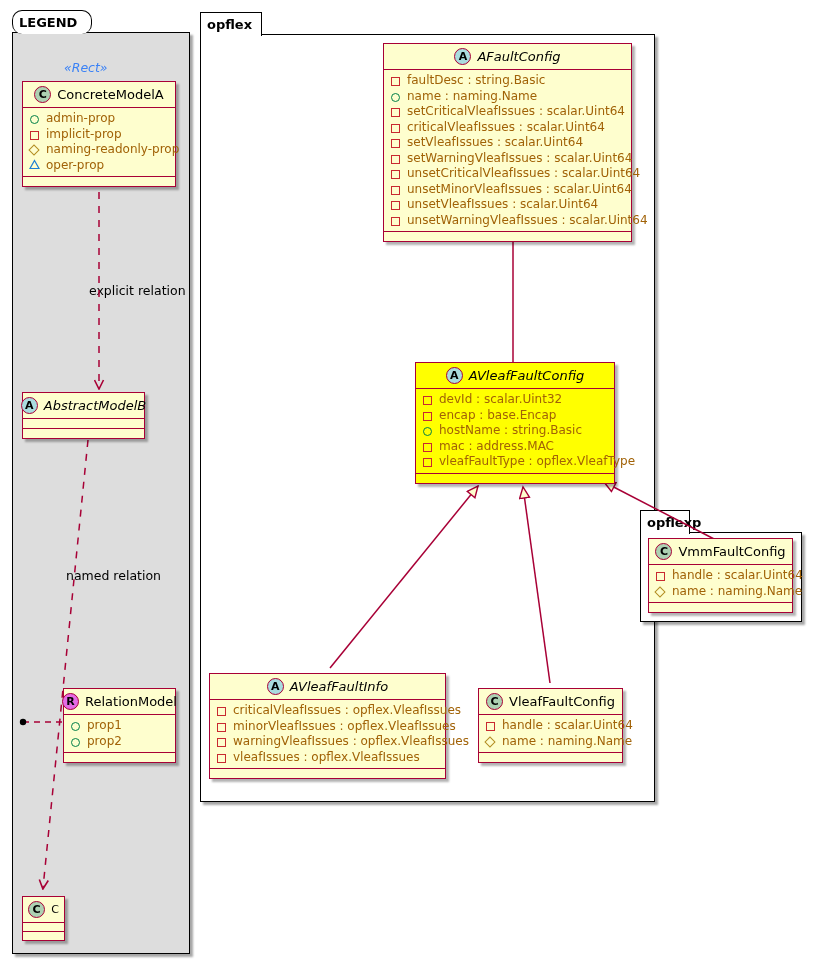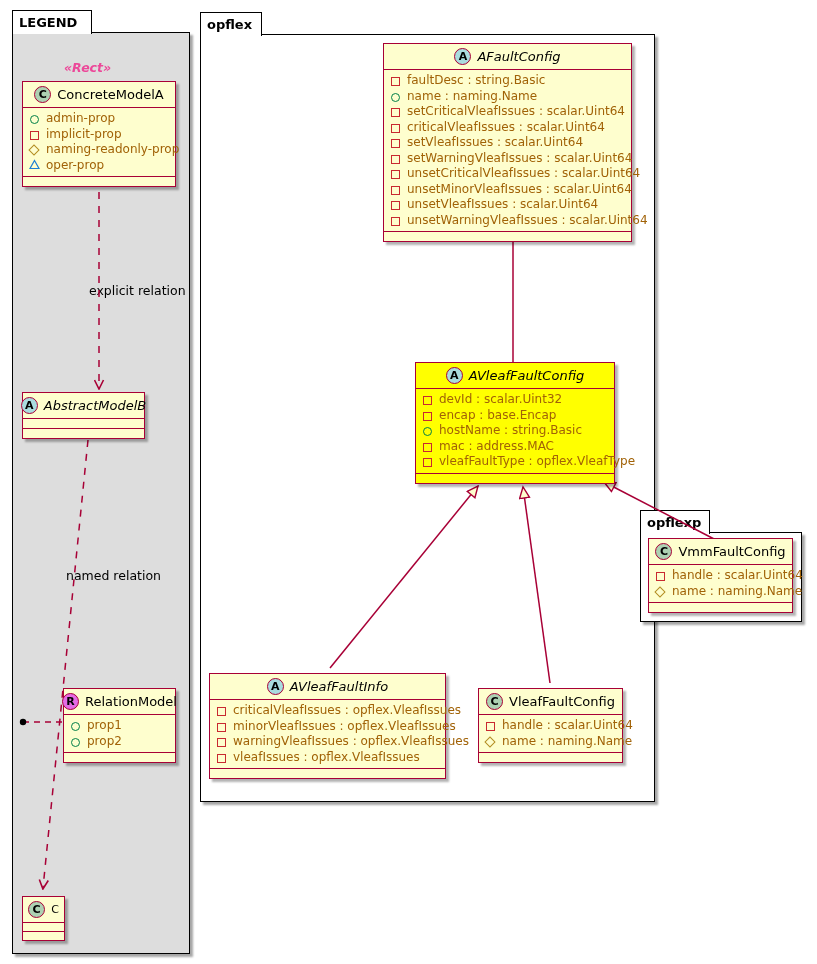--- a/index.html
+++ b/index.html
@@ -47,35 +47,35 @@
 
   
   .g-circle{position:absolute;left:1px;top:3px;width:7px;height:7px;
             border-radius:50%;border:1.2px solid #038048;background:transparent;}
   .g-square{position:absolute;left:1px;top:3px;width:7px;height:7px;
             border:1.2px solid #C82930;background:transparent;}
   .g-diamond{position:absolute;left:1px;top:3px;width:6px;height:6px;
             border:1.2px solid #B38D22;background:transparent;
             transform:rotate(45deg);}
 
-  .stereo{position:absolute;font-size:12.5px;font-style:italic;color:#ec4899;
-          font-weight:bold;}
+  .stereo{position:absolute;font-size:12.5px;font-style:italic;color:#3b82f6;
+          font-weight:normal;}
   .reltext{position:absolute;font-size:12.5px;color:#000;white-space:nowrap;}
 
   svg.edges{position:absolute;left:0;top:0;width:817px;height:964px;
             overflow:visible;pointer-events:none;z-index:4;}
 </style>
 </head>
 <body>
 
 <div id="canvas">
 
   <div class="pkg pkg-legend" style="left:12px;top:10px;width:178px;height:944px;">
     <div class="pkg-body" style="top:22px;width:178px;height:922px;"></div>
-    <div class="pkg-tab" style="width:80px;">
+    <div class="pkg-tab" style="width:80px;border-radius:10px;">
       <span>LEGEND</span>
     </div>
   </div>
 
   <div class="stereo" style="left:64px;top:60px;">«Rect»</div>
 
   <div class="cls" style="left:22px;top:81px;width:154px;">
     <div class="cls-hdr">
       <span class="ico ico-C">C</span>
       <span class="cls-title">ConcreteModelA</span>
@@ -165,21 +165,21 @@
 
   <div class="pkg" style="left:200px;top:12px;width:455px;height:790px;">
     <div class="pkg-body" style="top:22px;width:455px;height:768px;"></div>
     <div class="pkg-tab" style="width:62px;">
       <span>opflex</span>
     </div>
   </div>
 
   <div class="pkg" style="left:640px;top:510px;width:162px;height:112px;">
     <div class="pkg-body" style="top:22px;width:162px;height:90px;"></div>
-    <div class="pkg-tab" style="width:70px;">
+    <div class="pkg-tab" style="width:50px;">
       <span>opflexp</span>
     </div>
   </div>
 
   <svg class="edges">
     <defs>
       <marker id="hollowtri" markerWidth="14" markerHeight="14" refX="12" refY="6" orient="auto" markerUnits="userSpaceOnUse">
         <path d="M1,1 L12,6 L1,11 z" fill="#FEFECE" stroke="#A80036" stroke-width="1.4"></path>
       </marker>
       <marker id="openarrow" markerWidth="11" markerHeight="11" refX="9" refY="5.5" orient="auto" markerUnits="userSpaceOnUse">

